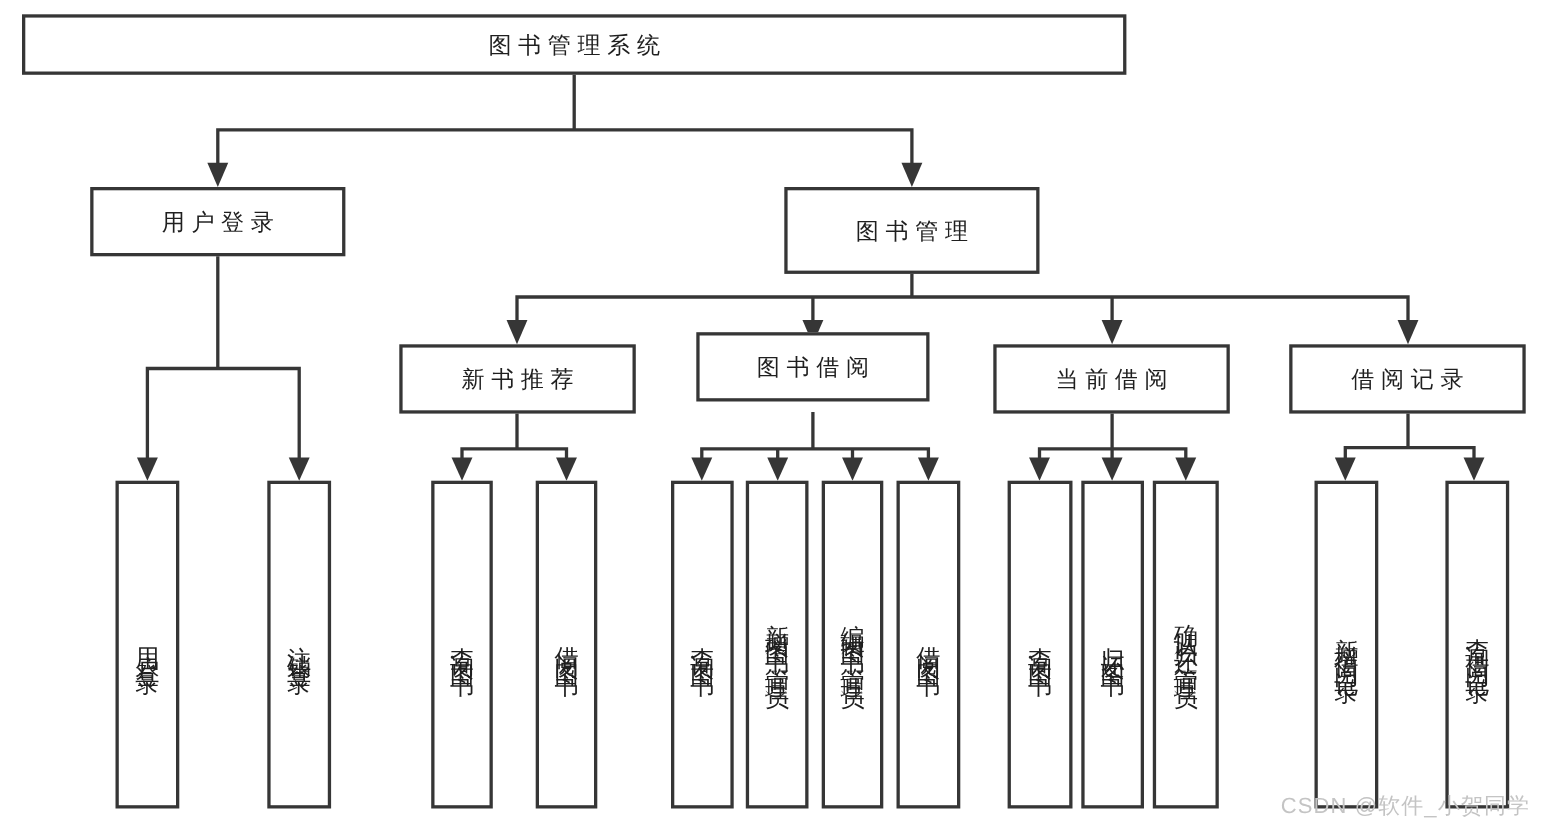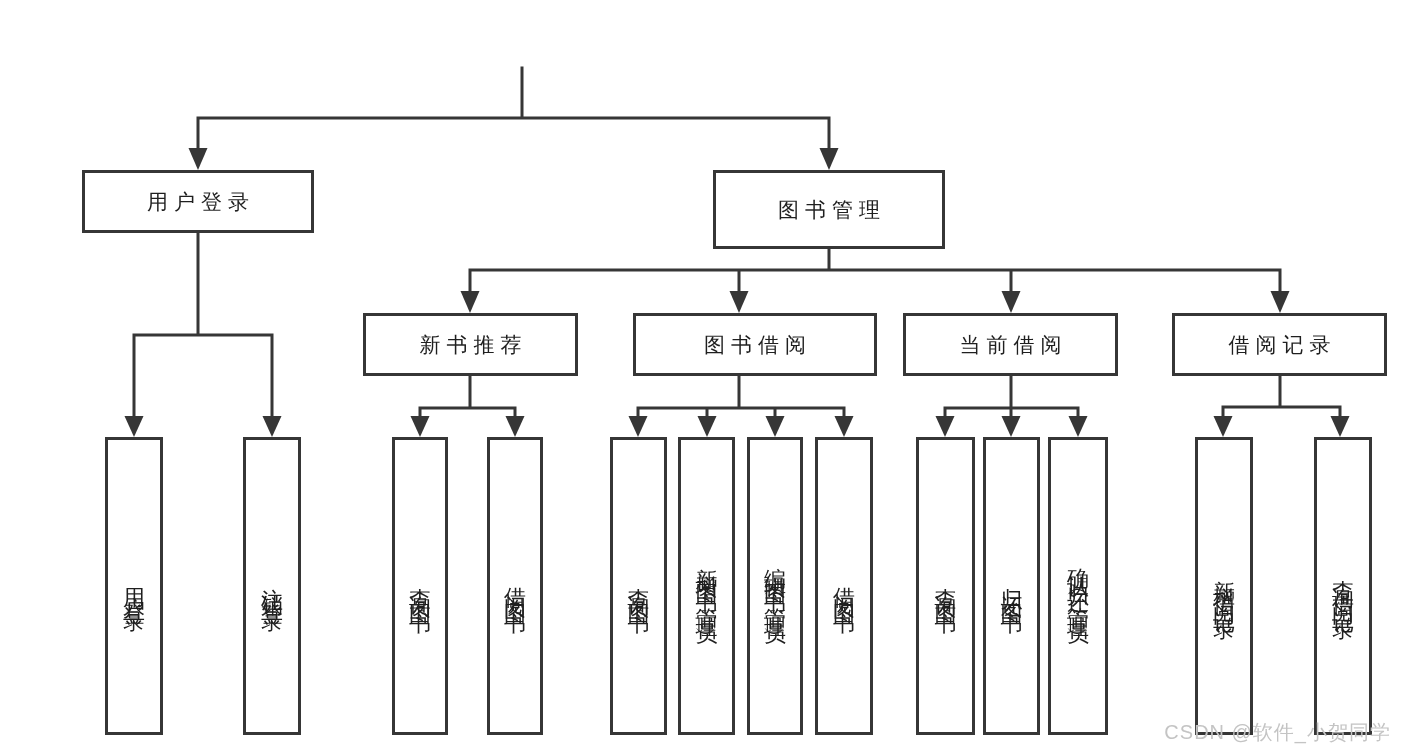--- a/index.html
+++ b/index.html
@@ -109,32 +109,35 @@
       <polygon points="765.5,416 784.5,416 775,437"></polygon>
       <polygon points="834.5,416 853.5,416 844,437"></polygon>
       <polygon points="935.5,416 954.5,416 945,437"></polygon>
       <polygon points="1001.5,416 1020.5,416 1011,437"></polygon>
       <polygon points="1068.5,416 1087.5,416 1078,437"></polygon>
       <polygon points="1213.5,416 1232.5,416 1223,437"></polygon>
       <polygon points="1330.5,416 1349.5,416 1340,437"></polygon>
     </g>
   </svg>
 
+  <div class="node" style="left:20px; top:13px; width:1004px; height:55px;">
+    <span class="hlabel">图书管理系统</span>
+  </div>
 
   <div class="node" style="left:82px; top:170px; width:232px; height:63px;">
     <span class="hlabel">用户登录</span>
   </div>
   <div class="node" style="left:713px; top:170px; width:232px; height:79px;">
     <span class="hlabel">图书管理</span>
   </div>
 
   <div class="node" style="left:363px; top:313px; width:215px; height:63px;text-align:right;">
     <span class="hlabel">新书推荐</span>
   </div>
-  <div class="node" style="left:633px; top:313px; width:244px; height:63px;">
+  <div class="node" style="left:633px; top:302px; width:212px; height:63px;">
     <span class="hlabel">图书借阅</span>
   </div>
   <div class="node" style="left:903px; top:313px; width:215px; height:63px;text-align:center;">
     <span class="hlabel">当前借阅</span>
   </div>
   <div class="node" style="left:1172px; top:313px; width:215px; height:63px;">
     <span class="hlabel">借阅记录</span>
   </div>
 
   <div class="node leaf" style="left:105px; top:437px; width:58px; height:298px;">

